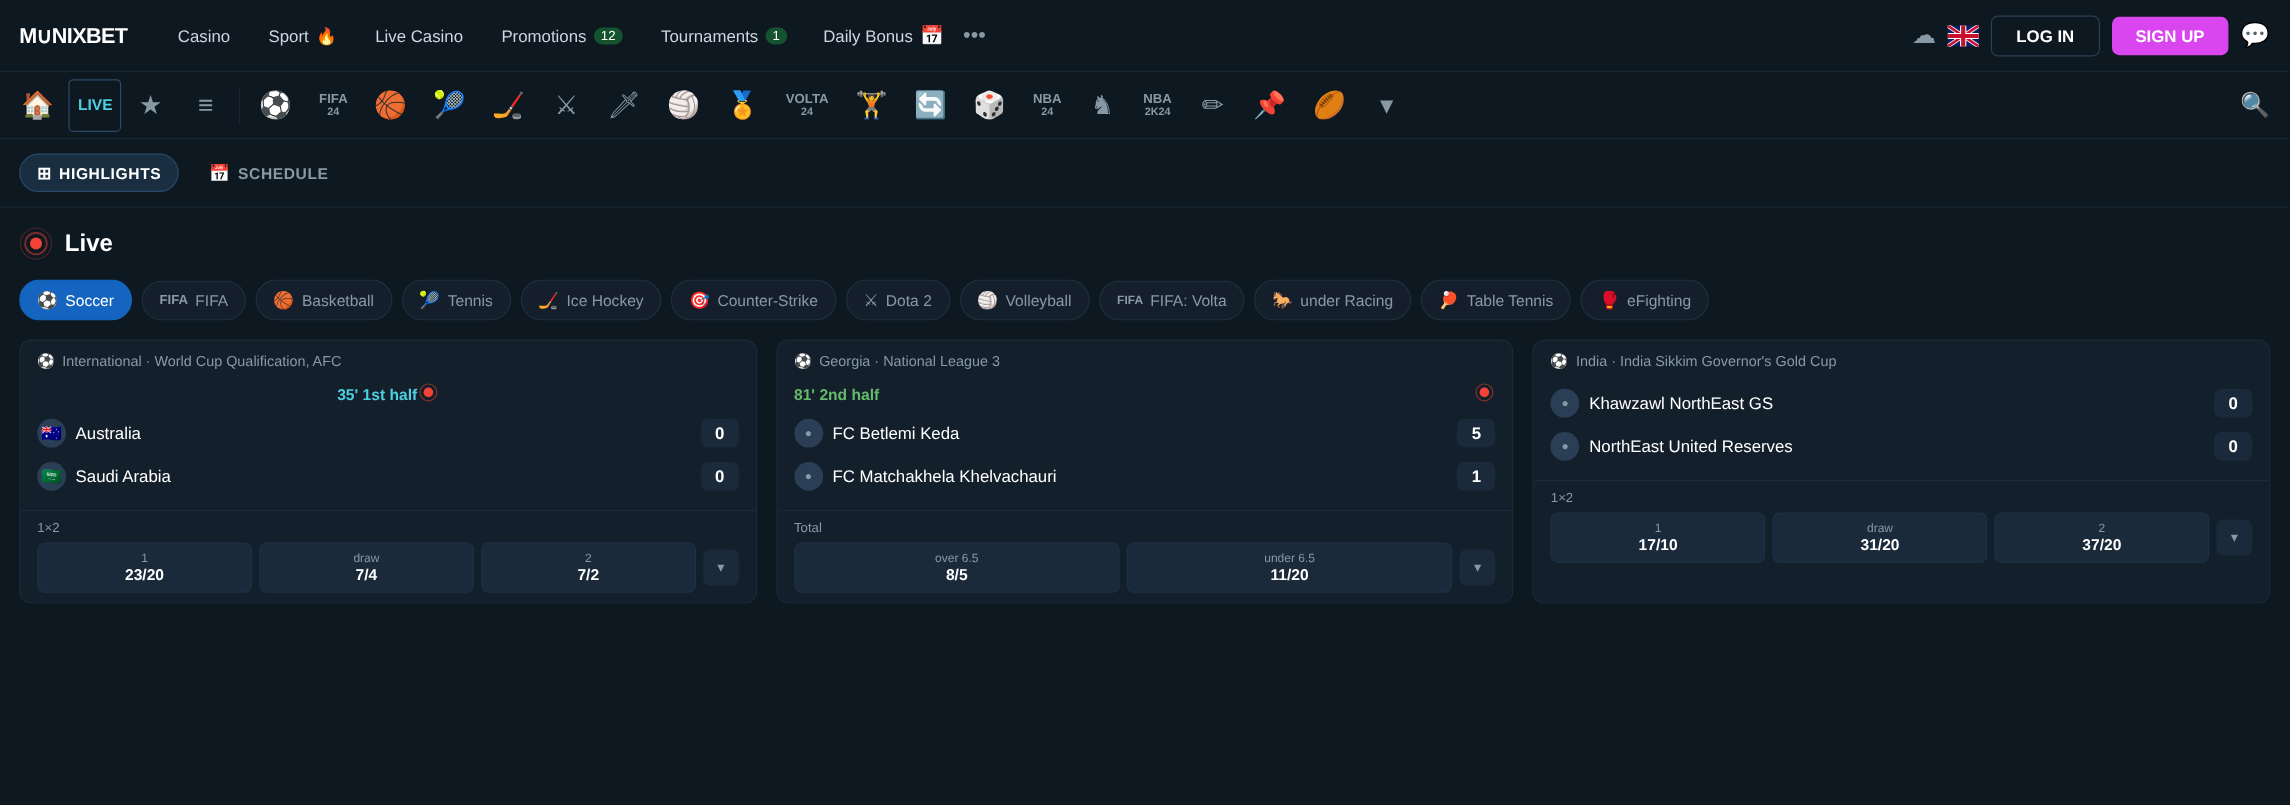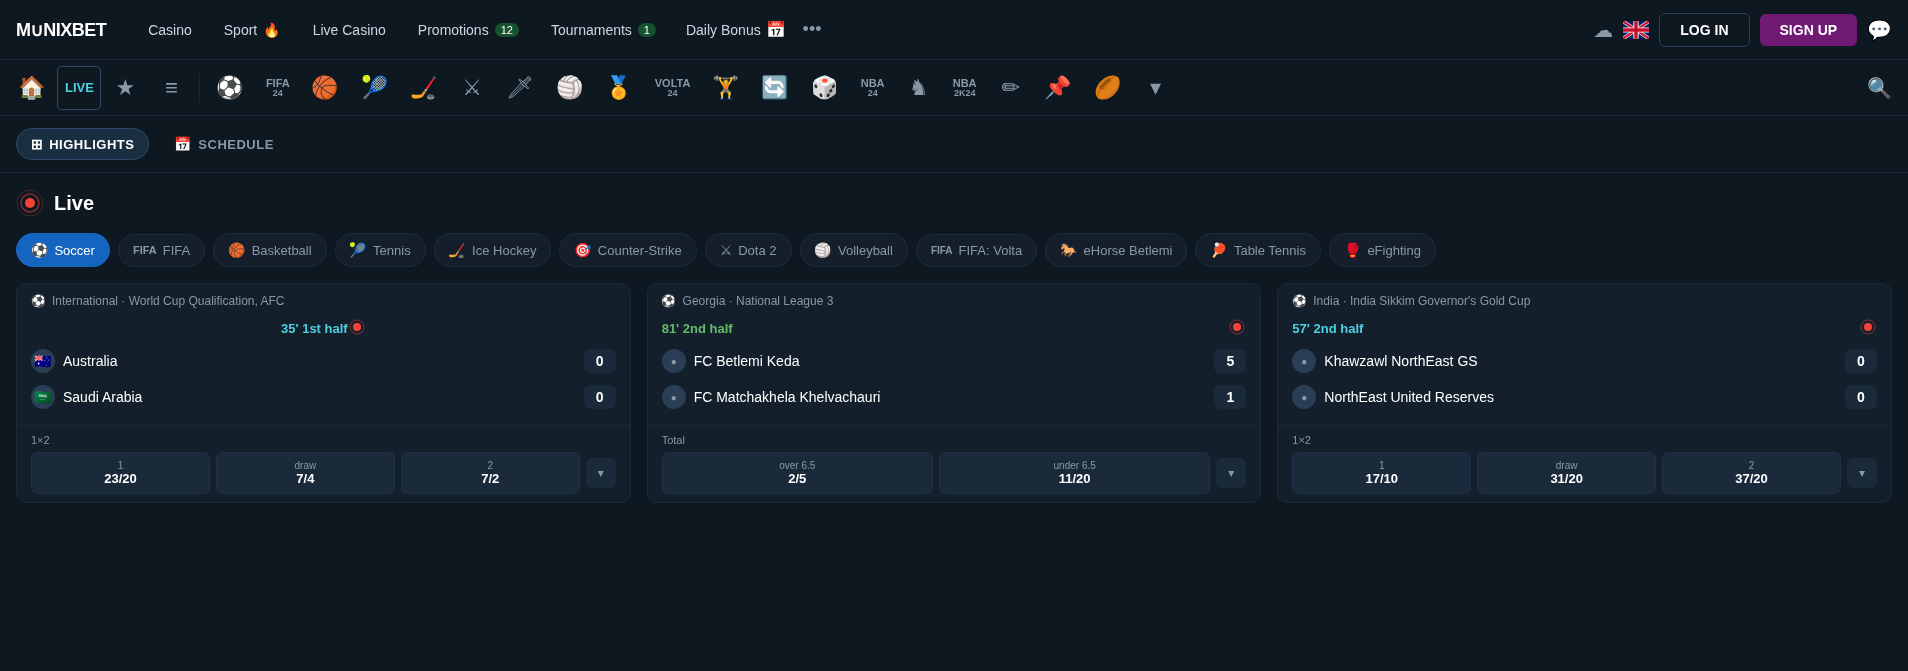--- a/index.html
+++ b/index.html
@@ -56,21 +56,21 @@
       background: transparent;
       border: 1px solid #2a3f55;
       color: #fff;
       border-radius: 6px;
       padding: 8px 20px;
       cursor: pointer;
       font-size: 14px;
       font-weight: 600;
     }
     .btn-signup {
-      background: #701a75;
+      background: #d946ef;
       border: none;
       color: #fff;
       border-radius: 6px;
       padding: 8px 20px;
       cursor: pointer;
       font-size: 14px;
       font-weight: 600;
     }
     .dots-menu { color: #8899a6; cursor: pointer; font-size: 18px; }
 
@@ -452,21 +452,21 @@
     <div class="sport-tab">
       <span class="tab-icon">🏐</span>
       <span>Volleyball</span>
     </div>
     <div class="sport-tab">
       <span class="tab-icon" style="font-size:10px; font-weight:700;">FIFA</span>
       <span>FIFA: Volta</span>
     </div>
     <div class="sport-tab">
       <span class="tab-icon">🐎</span>
-      <span>eHorse Betlemi</span>
+      <span>under Racing</span>
     </div>
     <div class="sport-tab">
       <span class="tab-icon">🏓</span>
       <span>Table Tennis</span>
     </div>
     <div class="sport-tab">
       <span class="tab-icon">🥊</span>
       <span>eFighting</span>
     </div>
   </div>
@@ -555,47 +555,38 @@
             <span class="team-name">FC Matchakhela Khelvachauri</span>
           </div>
           <div class="team-score">1</div>
         </div>
       </div>
       <div class="match-footer">
         <div class="bet-type total-label">Total</div>
         <div class="odds-row">
           <div class="odds-btn">
             <span class="odds-label">over 6.5</span>
-            <span class="odds-value">2/5</span>
+            <span class="odds-value">8/5</span>
           </div>
           <div class="odds-btn">
             <span class="odds-label">under 6.5</span>
             <span class="odds-value">11/20</span>
           </div>
           <div class="expand-btn">▾</div>
         </div>
       </div>
     </div>
 
     <div class="match-card">
       <div class="match-card-header">
         <div class="match-league">
           <span class="league-icon">⚽</span>
           <span>India · India Sikkim Governor's Gold Cup</span>
         </div>
       </div>
-      <div style="display:flex; align-items:center; justify-content:space-between; padding:0 14px 4px;">
-        <span class="match-time-badge" style="padding:0; color:#4dd0e1; font-weight:600; font-size:13px;">57' 2nd half</span>
-        <span class="live-indicator">
-          <svg width="18" height="18" viewBox="0 0 18 18">
-              <circle cx="9" cy="9" r="4" fill="#f44336"></circle>
-              <circle cx="9" cy="9" r="7" fill="none" stroke="#f44336" stroke-width="1" opacity="0.5"></circle>
-            </svg>
-        </span>
-      </div>
       <div class="match-body">
         <div class="team-row">
           <div class="team-info">
             <div class="team-flag" style="background:#2a3f55; color:#8899a6; font-size:10px;">●</div>
             <span class="team-name">Khawzawl NorthEast GS</span>
           </div>
           <div class="team-score">0</div>
         </div>
         <div class="team-row">
           <div class="team-info">

